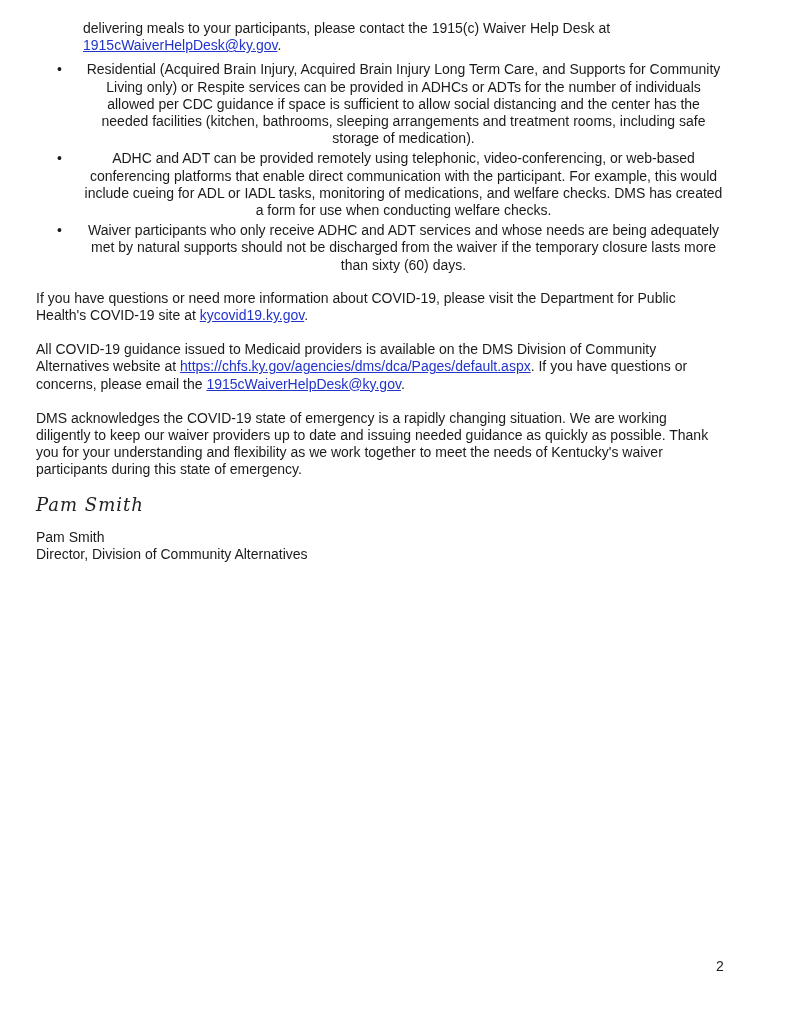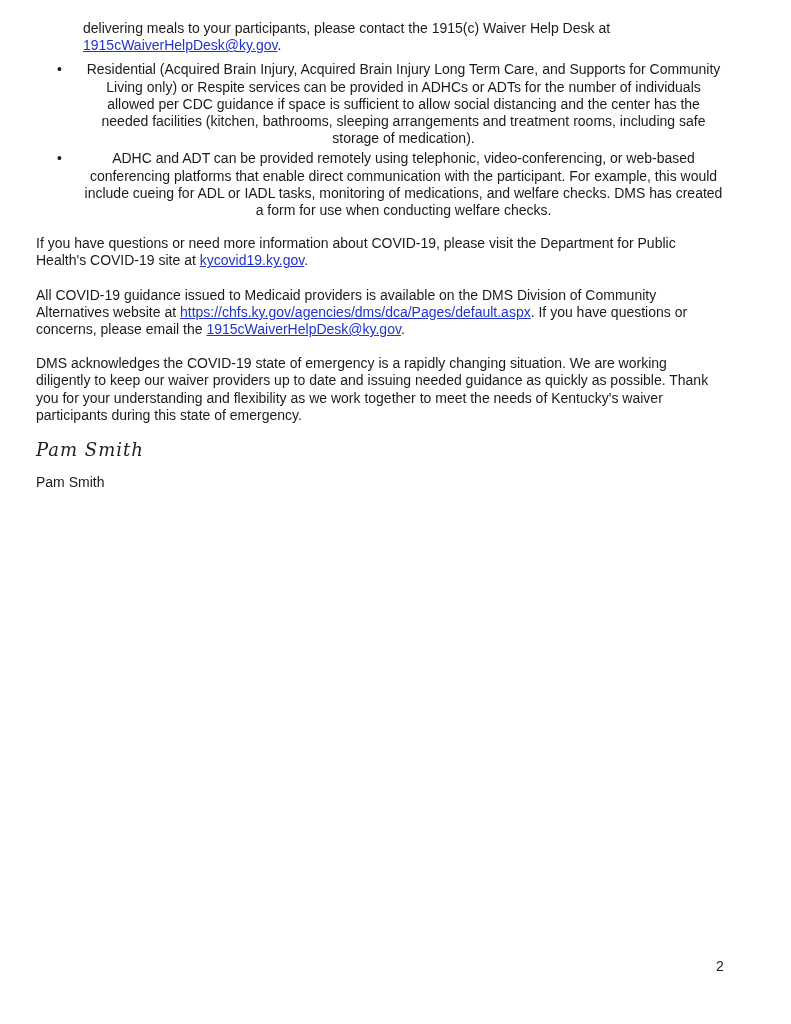--- a/index.html
+++ b/index.html
@@ -75,30 +75,32 @@
 </head>
 <body>
 
 <div class="page">
 
   <p class="continuation"><span>delivering meals to your participants, please contact the 1915(c) Waiver Help Desk at </span><a class="doc-link">1915cWaiverHelpDesk@ky.gov</a><span>.</span></p>
 
   <ul class="bullets">
     <li>Residential (Acquired Brain Injury, Acquired Brain Injury Long Term Care, and Supports for Community Living only) or Respite services can be provided in ADHCs or ADTs for the number of individuals allowed per CDC guidance if space is sufficient to allow social distancing and the center has the needed facilities (kitchen, bathrooms, sleeping arrangements and treatment rooms, including safe storage of medication).</li>
     <li>ADHC and ADT can be provided remotely using telephonic, video-conferencing, or web-based conferencing platforms that enable direct communication with the participant. For example, this would include cueing for ADL or IADL tasks, monitoring of medications, and welfare checks. DMS has created a form for use when conducting welfare checks.</li>
+    <li>Waiver participants who only receive ADHC and ADT services and whose needs are being adequately met by natural supports should not be discharged from the waiver if the temporary closure lasts more than sixty (60) days.</li>
   </ul>
 
   <p class="para"><span>If you have questions or need more information about COVID-19, please visit the Department for Public Health's COVID-19 site at </span><a class="doc-link">kycovid19.ky.gov</a><span>.</span></p>
 
   <p class="para"><span>All COVID-19 guidance issued to Medicaid providers is available on the DMS Division of Community Alternatives website at </span><a class="doc-link">https://chfs.ky.gov/agencies/dms/dca/Pages/default.aspx</a><span>. If you have questions or concerns, please email the </span><a class="doc-link">1915cWaiverHelpDesk@ky.gov</a><span>.</span></p>
 
   <p class="para">DMS acknowledges the COVID-19 state of emergency is a rapidly changing situation. We are working diligently to keep our waiver providers up to date and issuing needed guidance as quickly as possible. Thank you for your understanding and flexibility as we work together to meet the needs of Kentucky's waiver participants during this state of emergency.</p>
 
 
   <div class="signature">Pam Smith</div>
 
   <div class="sig-block">
     <div>Pam Smith</div>
+    <div>Director, Division of Community Alternatives</div>
   </div>
 
   <div class="page-number">2</div>
 
 </div>
 
 </body></html>

